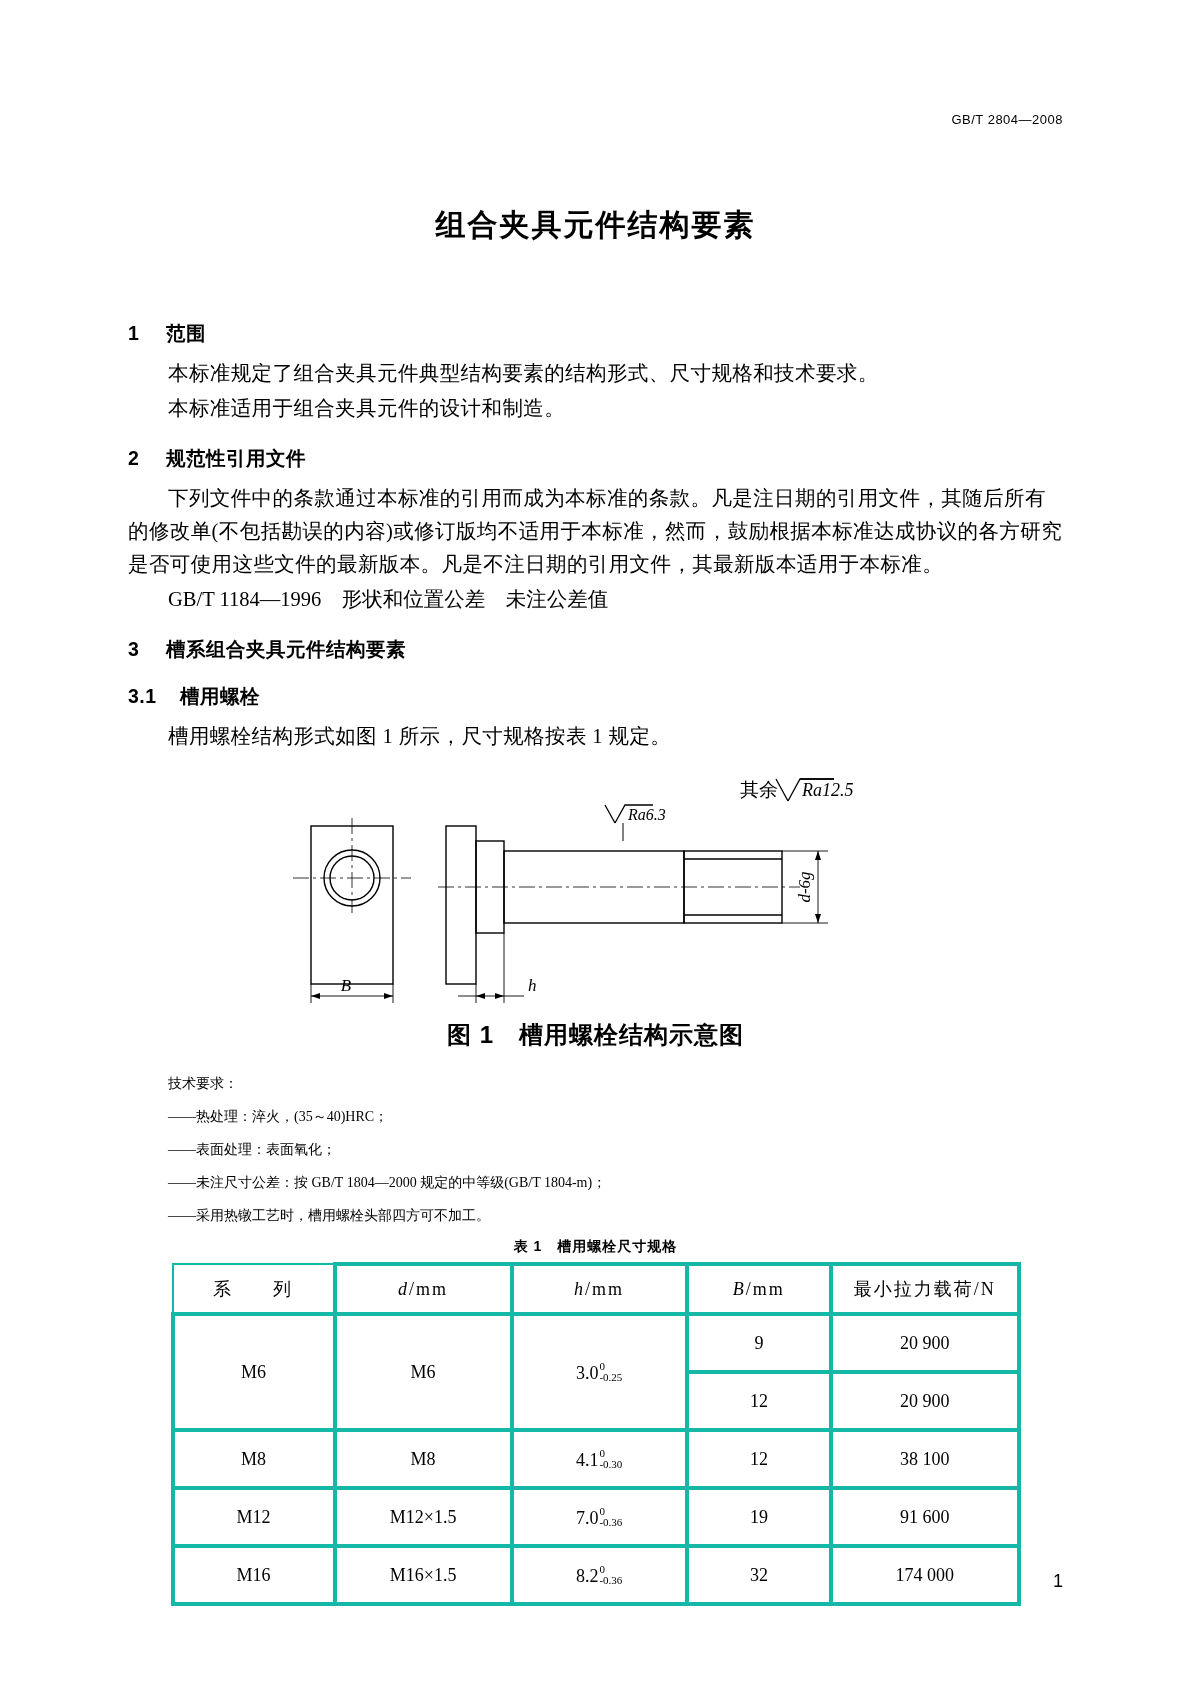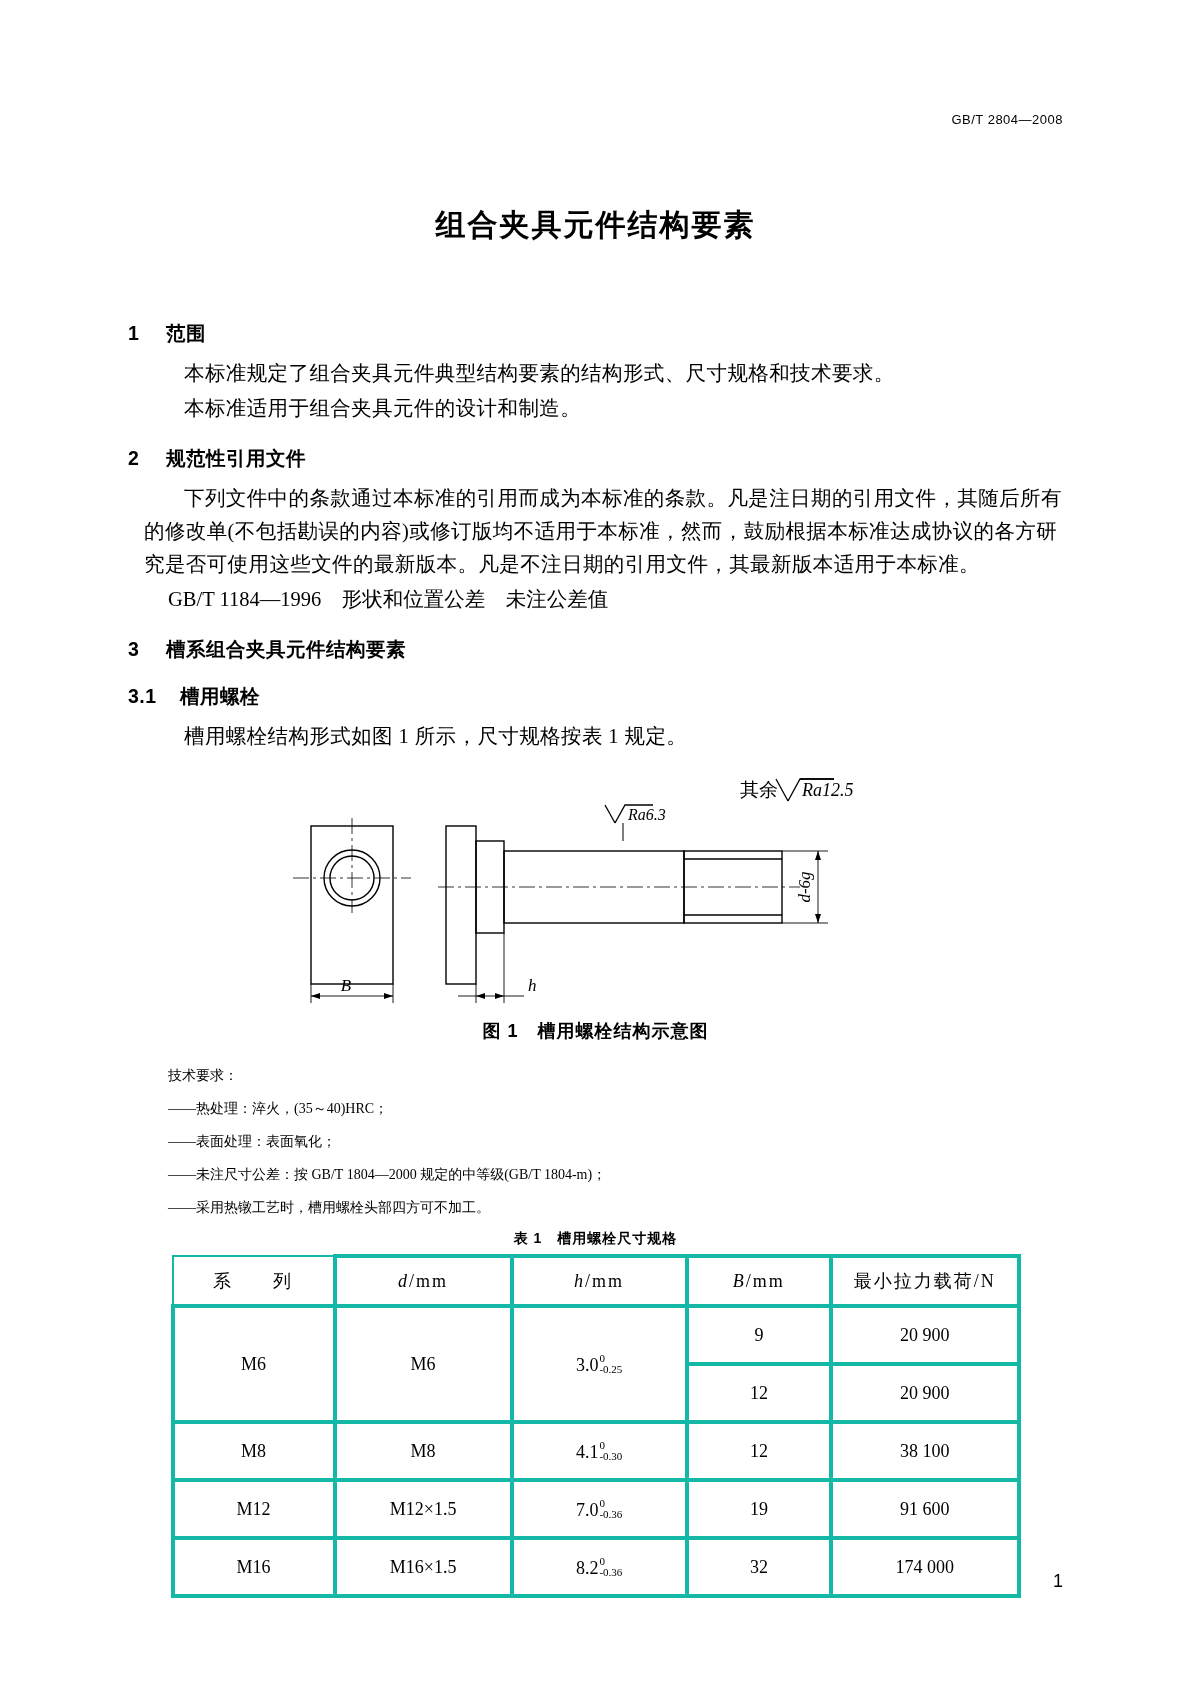--- a/index.html
+++ b/index.html
@@ -54,40 +54,40 @@
     display: inline-block;
     width: 38px;
   }
   .sec-head.sub .num {
     display: inline-block;
     width: 52px;
   }
   p.body {
     font-size: 20.5px;
     line-height: 33px;
-    margin: 0 0 2px 16px;
+    margin: 0 0 2px 0;
     text-indent: 40px;
     letter-spacing: 0.4px;
   }
   p.ref {
     font-size: 20.5px;
     line-height: 33px;
     margin: 0;
     text-indent: 40px;
   }
   .figure-area {
     position: relative;
     height: 250px;
     margin-top: 10px;
   }
   .fig-caption {
     text-align: center;
     font-family: "Liberation Sans", sans-serif;
     font-weight: bold;
-    font-size: 18px;
+    font-size: 24px;
     margin-top: 6px;
     letter-spacing: 1px;
   }
   .tech-list {
     margin-top: 16px;
   }
   .tech-list .item {
     font-size: 14px;
     line-height: 33px;
     text-indent: 40px;

